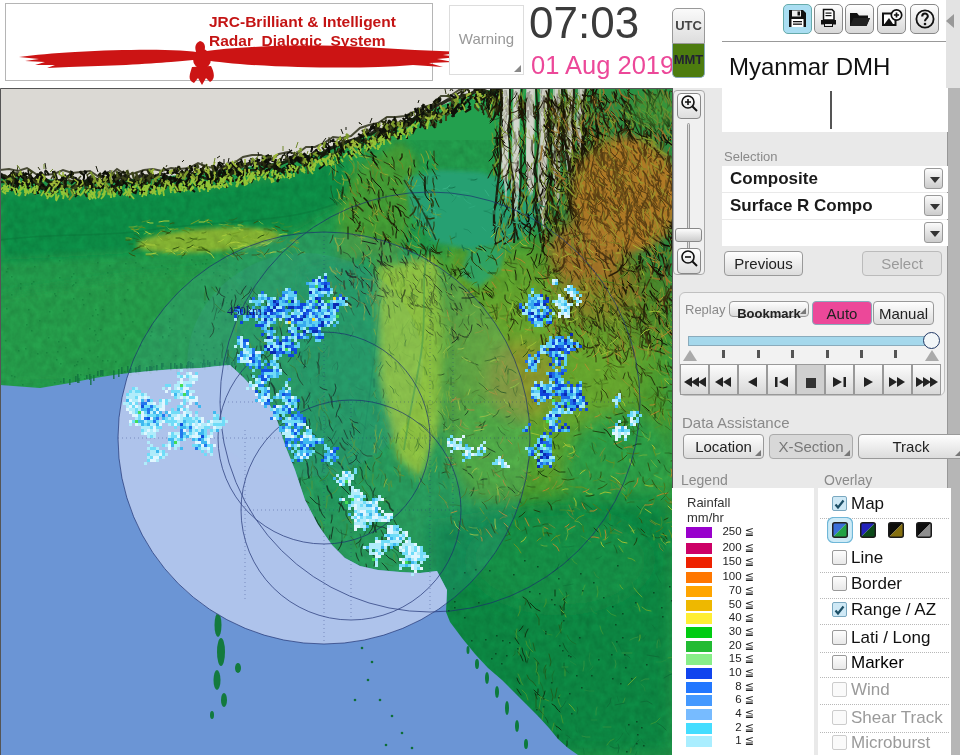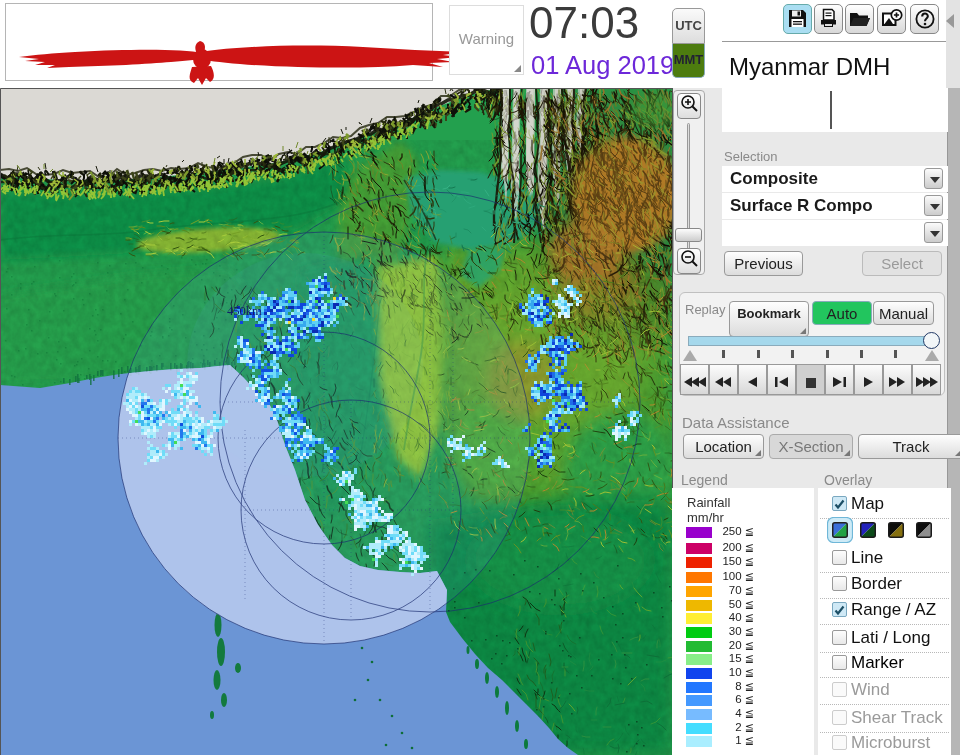--- a/index.html
+++ b/index.html
@@ -3,21 +3,21 @@
 *{margin:0;padding:0;box-sizing:border-box}
 html,body{width:960px;height:755px;overflow:hidden;font-family:"Liberation Sans",sans-serif;background:#fff}
 #hdr{position:absolute;left:0;top:0;width:960px;height:88px;background:#fff}
 #logo{position:absolute;left:5px;top:3px;width:428px;height:78px;border:1px solid #b5b5b5;background:#fff}
 #jb{position:absolute;left:16px;top:1px;font-family:"Liberation Serif",serif;font-weight:bold;font-size:41px;letter-spacing:0px;color:#111}
 #jb b{color:#cc1111}
 #slogan{position:absolute;left:203px;top:8px;color:#c41414;font-weight:bold;font-size:15.5px;line-height:19px;letter-spacing:0px;white-space:nowrap}
 #warn{position:absolute;left:449px;top:5px;width:75px;height:70px;background:#fff;border:1px solid #ddd;color:#999;font-size:15px;text-align:center;line-height:66px}
 #warn .corner{position:absolute;right:2px;bottom:2px;width:0;height:0;border-left:7px solid transparent;border-bottom:7px solid #888}
 #time{position:absolute;left:529px;top:-2px;width:150px;font-size:44px;color:#3b3b3b}
-#date{position:absolute;left:531px;top:51px;width:210px;white-space:nowrap;font-size:25.5px;color:#6d28d9;letter-spacing:0px}
+#date{position:absolute;left:531px;top:51px;width:210px;white-space:nowrap;font-size:25.5px;color:#ec4899;letter-spacing:0px}
 #utc{position:absolute;left:672px;top:8px;width:33px;height:36px;border:1px solid #999;border-radius:5px 5px 0 0;background:linear-gradient(#fafafa,#ddd);font-size:13px;font-weight:bold;color:#444;text-align:center;line-height:34px}
 #mmt{position:absolute;left:672px;top:44px;width:33px;height:34px;border:1px solid #8ab;border-top:none;border-radius:0 0 5px 5px;background:#4d7c0f;font-size:13px;font-weight:bold;color:#223;text-align:center;line-height:32px}
 .tbb{position:absolute;top:4px;width:29px;height:30px;border:1px solid #888;border-radius:5px;background:linear-gradient(#fff,#d8d8d8);text-align:center;padding-top:3px}
 .tbb.sel{background:#aadef2;border-color:#6aa}
 #hline{position:absolute;left:722px;top:41px;width:224px;height:1px;background:#999}
 #mdmh{position:absolute;left:720px;top:45px;width:226px;height:43px;background:#fff;font-size:24px;color:#111;padding:8px 0 0 9px}
 #harrow{position:absolute;left:946px;top:14px;width:0;height:0;border-top:7px solid transparent;border-bottom:7px solid transparent;border-right:8px solid #999}
 #hgray{position:absolute;left:946px;top:0;width:14px;height:88px;background:#e3e3e3}
 #rightbg{position:absolute;left:673px;top:88px;width:287px;height:667px;background:#e9e9e9}
 #zoomw{position:absolute;left:673px;top:90px;width:32px;height:185px;background:#f0f0f0;border:1px solid #aaa;border-radius:4px}
@@ -426,20 +426,21 @@
 <path d="M243 342h3v3h-3zM243 345h3v3h-3zM237 336h3v3h-3z" fill="#2277ee"></path>
 <path d="M246 345h3v3h-3zM237 342h3v3h-3z" fill="#3fb8f0"></path>
 <path d="M237 339h3v3h-3zM246 348h3v3h-3z" fill="#6fdcf8"></path>
 <path d="M243 339h3v3h-3zM246 339h3v3h-3z" fill="#1050e0"></path>
 <path d="M246 342h3v3h-3z" fill="#dff6ff"></path>
 <text x="227" y="315" font-family="Liberation Serif, serif" font-size="12.5" fill="#12206a">450km</text>
 <path d="M0.5,755 V88.5 H672.5 V755" stroke="#555" fill="none" stroke-width="1"></path>
 </svg>
 <div id="hdr">
 <div id="logo">
+<div id="slogan">JRC-Brilliant &amp; Intelligent<br>Radar&nbsp;&nbsp;Dialogic&nbsp;&nbsp;System</div>
 <svg width="456" height="46" viewBox="0 0 456 46" style="position:absolute;left:7px;top:37px">
 <g fill="#cc1414">
 <ellipse cx="189" cy="18" rx="9" ry="10"></ellipse>
 <path d="M190,12 C168,8 120,8 62,11 C40,12 22,14 6,16 L26,18 L12,20 L32,21 L22,24 L42,24 L34,27 L56,26 C95,25 135,23 158,21 C170,20 180,19 190,18 Z"></path>
 <path d="M188,11 C225,5 290,3 350,6 C385,8 420,10 450,11 L430,14 L446,16 L424,18 L440,21 L416,22 L430,26 L400,24 C365,27 325,27 285,26 C245,25 208,22 192,19 Z"></path>
 <path d="M184,13 C181,7 182,2 187,0 C193,1 193,8 190,13 Z"></path>
 <path d="M179,26 C177,33 174,39 181,42 L185,37 L189,44 L193,37 L197,41 C203,38 201,31 198,25 Z"></path>
 </g>
       </svg>
 </div>
@@ -508,22 +509,22 @@
 <div class="selrow">Composite<span class="drop"></span></div>
 <div class="selrow">Surface R Compo<span class="drop"></span></div>
 <div class="selrow">
       <span class="drop"></span>
     </div>
 </div>
 <div class="btn" style="left:724px;top:251px;width:79px">Previous</div>
 <div class="btn dis" style="left:862px;top:251px;width:80px">Select</div>
 <div id="replaybox"></div>
 <div class="lbl" style="left:685px;top:302px">Replay</div>
-<div class="btn" style="left:729px;top:301px;width:80px;height:36px;font-size:13px;font-weight:bold">Bookmark<i class="corner"></i></div>
-<div class="btn" style="left:812px;top:301px;width:60px;height:24px;background:#22c55e;border-color:#89aabb">Auto</div>
+<div class="btn" style="left:729px;top:301px;width:80px;height:16px;font-size:13px;font-weight:bold">Bookmark<i class="corner"></i></div>
+<div class="btn" style="left:812px;top:301px;width:60px;height:24px;background:#ec4899;border-color:#89aabb">Auto</div>
 <div class="btn" style="left:873px;top:301px;width:61px;height:24px">Manual</div>
 <div id="rtrack"></div>
 <div id="rhandle"></div>
 <div class="ltri" style="left:683px;top:350px"></div>
 <div class="tick" style="left:722px"></div>
 <div class="tick" style="left:757px"></div>
 <div class="tick" style="left:791px"></div>
 <div class="tick" style="left:826px"></div>
 <div class="tick" style="left:860px"></div>
 <div class="tick" style="left:894px"></div>

